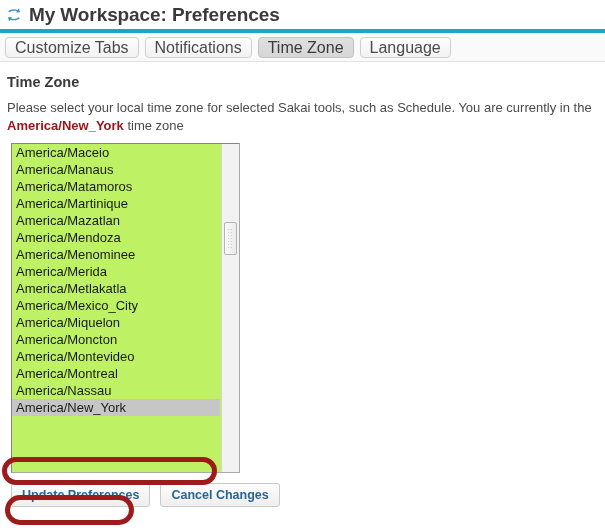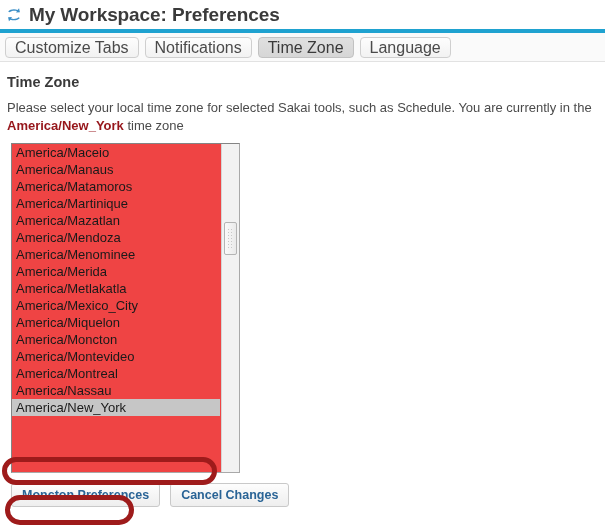--- a/index.html
+++ b/index.html
@@ -107,21 +107,21 @@
   }
   .listbox {
     position: absolute;
     top: 0;
     left: 0;
     width: 229px;
     height: 330px;
     border: 1px solid #a9a9a9;
     border-top-color: #848484;
     border-left-color: #848484;
-    background: #ef4444;
+    background: #bef264;
     box-sizing: border-box;
     overflow: hidden;
   }
   .list-scroll {
     position: absolute;
     top: 0;
     left: 0;
     right: 19px;
     bottom: 0;
     overflow: hidden;
@@ -267,20 +267,20 @@
         <div class="list-option">America/Nassau</div>
         <div class="list-option selected">America/New_York</div>
       </div>
       <div class="scrollbar">
         <div class="scroll-thumb"></div>
       </div>
     </div>
   </div>
 
   <div class="button-row">
-    <div class="btn">Moncton Preferences</div>
+    <div class="btn">Update Preferences</div>
     <div class="btn">Cancel Changes</div>
   </div>
 
 </div>
 
 <div class="annot" id="annot-selected-option"></div>
 <div class="annot" id="annot-update-button"></div>
 
 </body></html>

